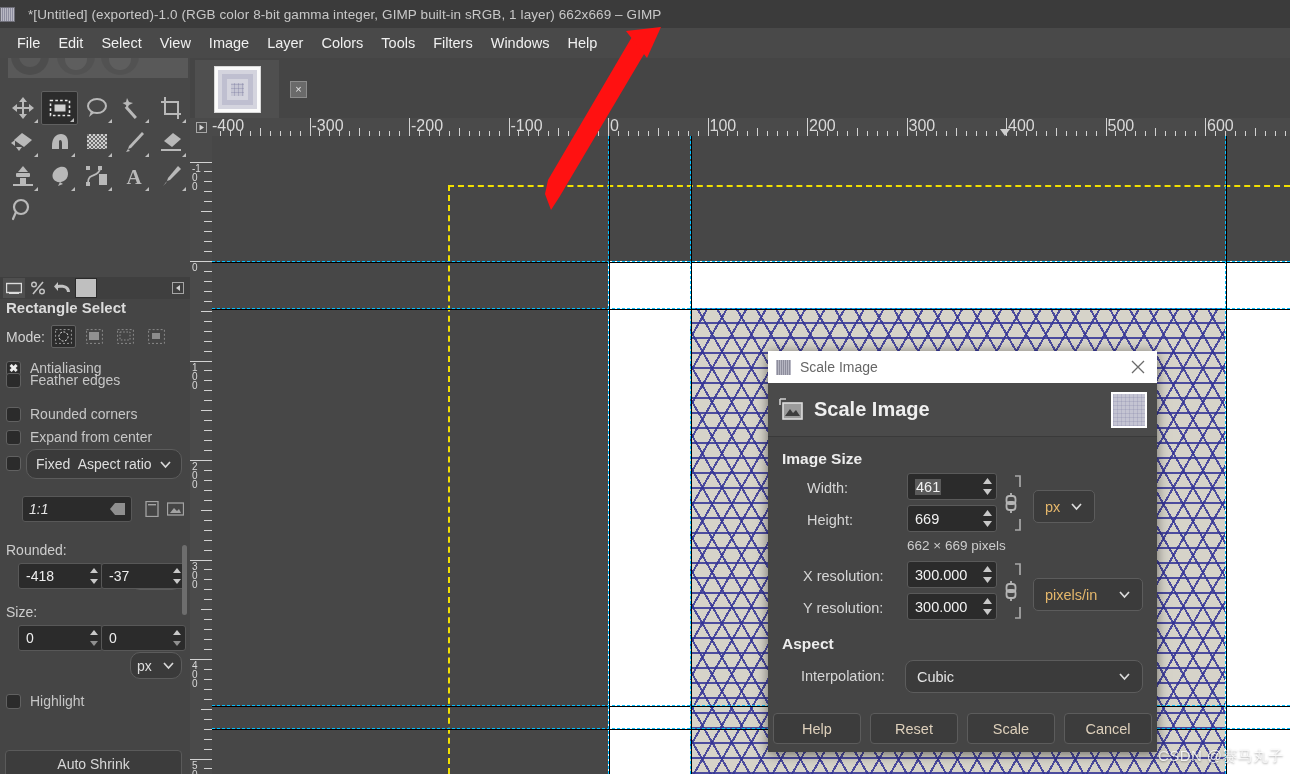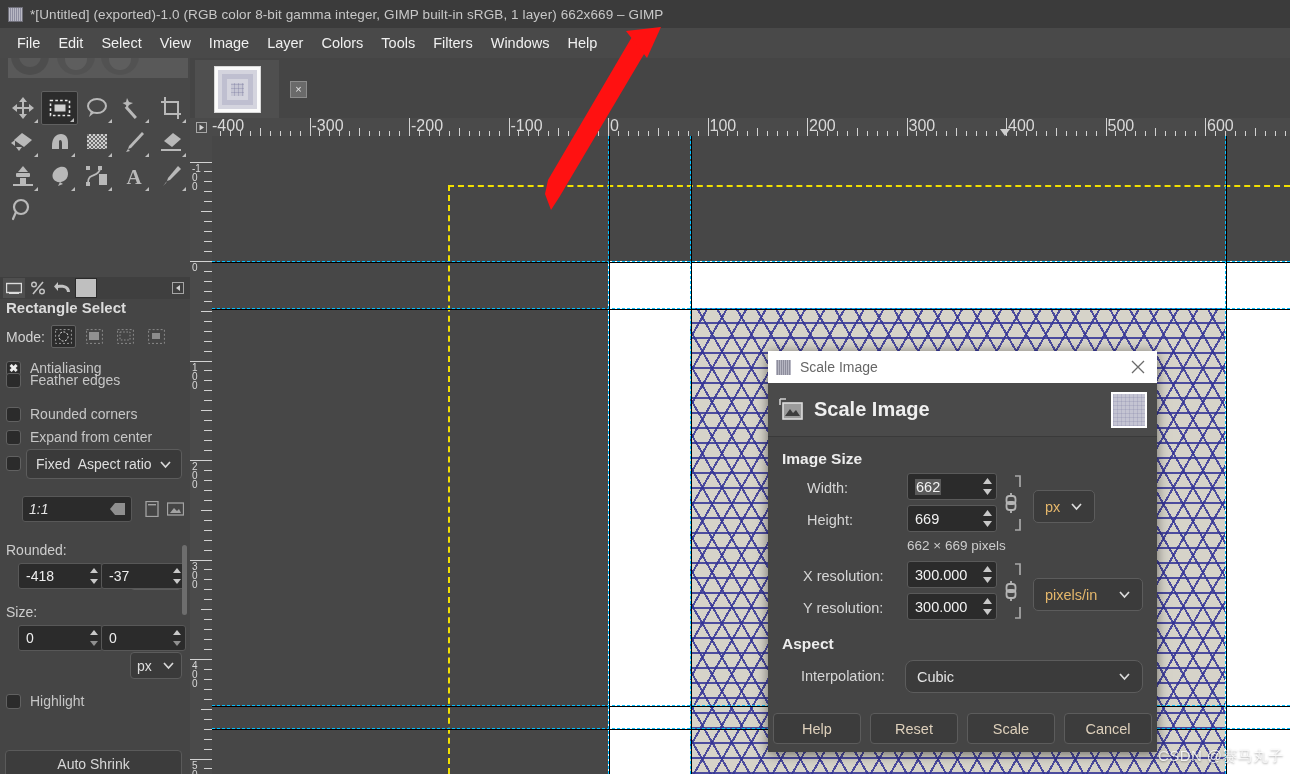--- a/index.html
+++ b/index.html
@@ -8,22 +8,22 @@
     overflow: hidden;
     background: #454545;
     font-family: "Liberation Sans", sans-serif;
     -webkit-font-smoothing: antialiased;
   }
   #app { position: relative; width: 1290px; height: 774px; }
 
   
   .titlebar {
     position: absolute; left: 0; top: 0; width: 1290px; height: 28px;
-    background: #3b3b3b; display: flex; align-items: center; gap: 7px;
-    padding-left: 8px; color: #c8c8c8; font-size: 13.5px;
+    background: #3b3b3b; display: flex; align-items: center; gap: 13px;
+    padding-left: 0; color: #c8c8c8; font-size: 13.5px;
   }
   .title-thumb {
     width: 15px; height: 15px; flex: 0 0 15px;
     background:
       repeating-linear-gradient(90deg, #b9b9c4 0 1px, #8e8ea0 1px 2px),
       #a9a9b6;
     border: 1px solid #6e6e78;
   }
   .title-text { white-space: nowrap; letter-spacing: .1px; }
 
@@ -88,21 +88,21 @@
   .chk-row { position: absolute; left: 6px; display: flex; align-items: center; gap: 9px; }
   .chk {
     width: 15px; height: 15px; flex: 0 0 15px; background: #2b2b2b;
     border: 1px solid #616161; border-radius: 3px;
     display: flex; align-items: center; justify-content: center;
     color: #ededed; font-size: 11px; font-weight: bold; line-height: 1;
   }
   .chk-lbl { color: #c6c6c6; font-size: 14px; }
 
   .combo {
-    background: #3a3a3a; border: 1px solid #5c5c5c; border-radius: 4px;
+    background: #3a3a3a; border: 1px solid #5c5c5c; border-radius: 10px;
     color: #dedede; font-size: 14px;
     display: flex; align-items: center; padding: 0 9px; position: relative;
   }
   .combo .cv { flex: 1 1 auto; }
   .chev { width: 13px; height: 13px; flex: 0 0 13px; }
 
   .ratio-box {
     position: absolute; left: 22px; top: 197px; width: 110px; height: 26px;
     background: #2b2b2b; border: 1px solid #585858; border-radius: 3px;
     display: flex; align-items: center; padding: 0 6px;
@@ -867,21 +867,21 @@
         <span class="dh-t1" style="display:block">Scale Image</span>
       </span>
       <span class="dh-thumb"></span>
     </div>
 
     <div class="dlg-body">
       <div class="sec-title" style="left:14px; top:13px">Image Size</div>
 
       <div class="d-lbl" style="left:39px; top:43px">Width:</div>
       <div class="d-spin" style="left:139px; top:36px; width:90px;">
-        <span class="sel-hl">662</span>
+        <span class="sel-hl">461</span>
         <span class="arrows">
           <svg width="13" height="10" viewBox="0 0 13 10">
               <path d="M6.5 2 L11 8 L2 8 Z" fill="#c9c9c9"></path>
             </svg>
           <svg width="13" height="10" viewBox="0 0 13 10">
               <path d="M6.5 8 L2 2 L11 2 Z" fill="#c9c9c9"></path>
             </svg>
         </span>
       </div>
 

